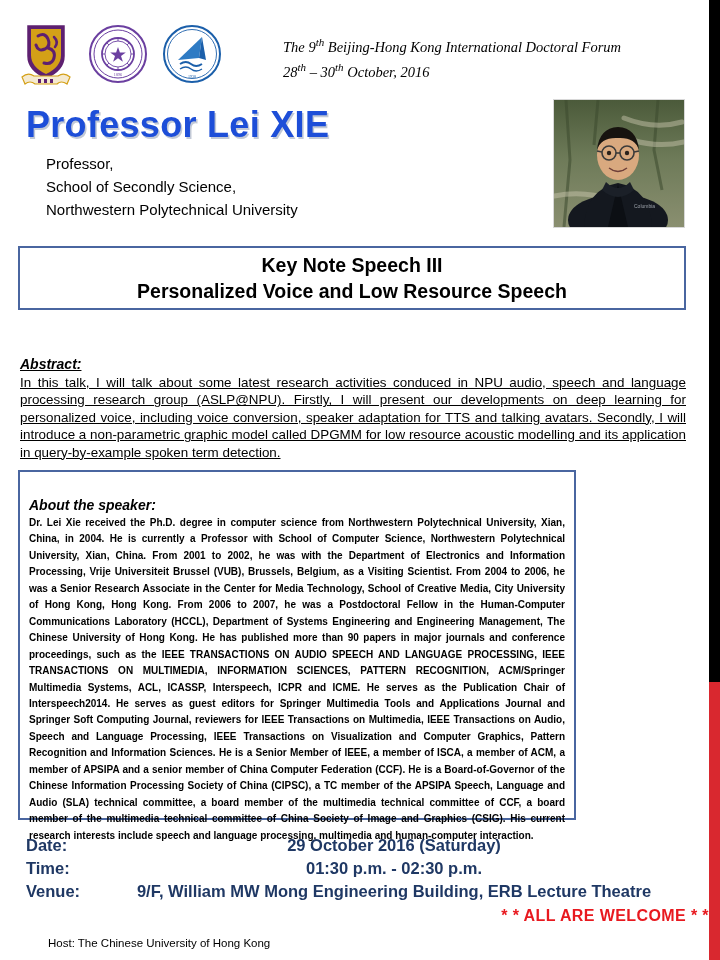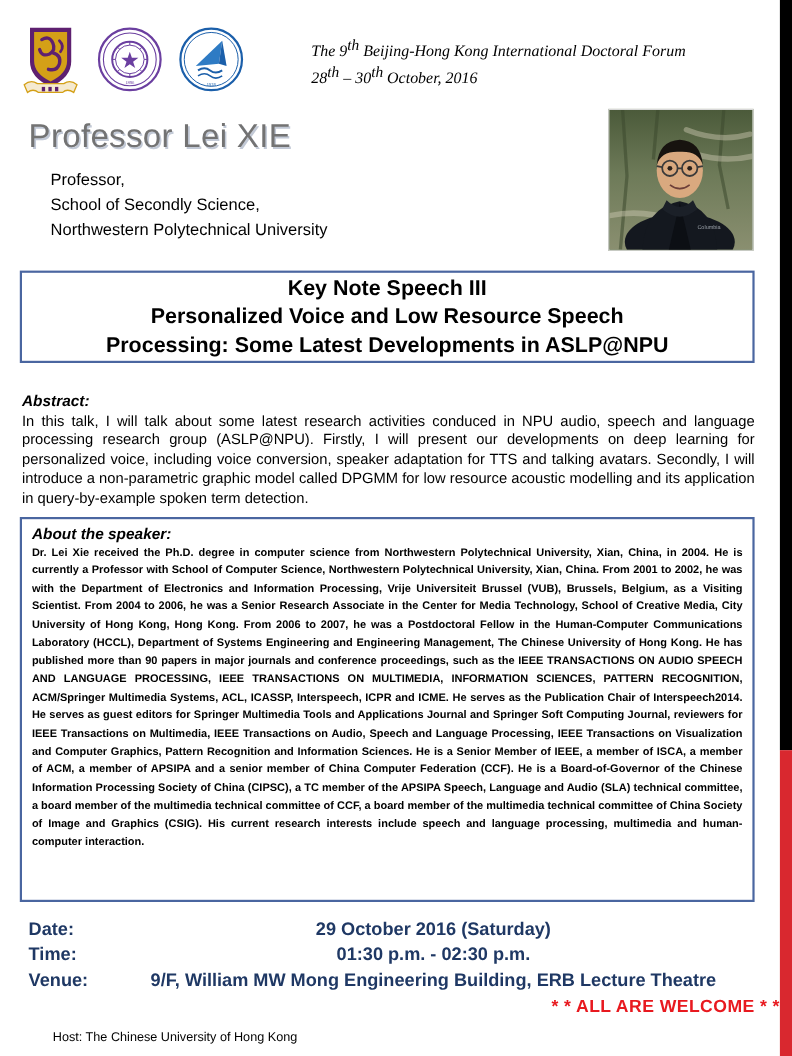--- a/index.html
+++ b/index.html
@@ -67,33 +67,33 @@
     position: absolute;
     left: 283px;
     top: 32px;
     font-family: "Liberation Serif", serif;
     font-style: italic;
     font-size: 14.5px;
     line-height: 20px;
     color: #000;
     white-space: nowrap;
   }
-  .forum-title sup { font-size: 14px; vertical-align: super; }
+  .forum-title sup { font-size: 11px; vertical-align: super; }
 
   
   .name-block {
     position: absolute;
     left: 26px;
     top: 104px;
     width: 500px;
   }
   .prof-name {
-    font-size: 30px;
-    font-weight: normal;
-    color: #737373;
+    font-size: 36px;
+    font-weight: bold;
+    color: #1d4ed8;
     letter-spacing: 0.3px;
     text-shadow: 1.5px 1.5px 0px #c2c9d6;
     line-height: 42px;
     margin: 0;
   }
   .affil {
     margin-top: 6px;
     font-size: 15px;
     line-height: 23px;
     color: #000;
@@ -112,21 +112,21 @@
     background: #6a7a55;
   }
   .portrait svg { display: block; }
 
   
   .title-box {
     position: absolute;
     left: 18px;
     top: 246px;
     width: 668px;
-    height: 84px;
+    height: 64px;
     border: 2.5px solid #4a66a0;
     box-sizing: border-box;
     display: flex;
     flex-direction: column;
     align-items: center;
     justify-content: center;
     background: #fff;
   }
   .title-line {
     font-size: 19.5px;
@@ -136,45 +136,46 @@
     text-align: center;
     white-space: nowrap;
   }
 
   
   .abstract {
     position: absolute;
     left: 20px;
     top: 355px;
     width: 666px;
+    text-decoration: underline;
   }
   .sec-head {
     font-size: 14px;
     font-style: italic;
     font-weight: bold;
     line-height: 18px;
     margin-bottom: 1px;
   }
   .body-text {
     font-size: 13.4px;
     line-height: 17.4px;
     text-align: justify;
     color: #000;
   }
 
   
   .bio-box {
     position: absolute;
     left: 18px;
     top: 470px;
-    width: 668px;
+    width: 558px;
     height: 350px;
     box-sizing: border-box;
     border: 2.5px solid #4a66a0;
-    padding: 4px 9px 4px 9px;
+    padding: 24px 9px 4px 9px;
     background: #fff;
   }
   .bio-box .body-text {
     font-size: 10px;
     line-height: 16.45px;
     font-weight: bold;
   }
 
   
   .details {
@@ -329,21 +330,20 @@
       </g>
       <path d="M56 69 q8 6 16 0 q-8 4 -16 0 Z" fill="#7d4a43"></path>
       <path d="M55 68 q9 7 18 0" fill="none" stroke="#6d3f39" stroke-width="1.4"></path>
       <text x="80" y="108" font-size="5" fill="#9aa0a8" font-family="'Liberation Sans', sans-serif">Columbia</text>
     </svg>
   </div>
 
   <div class="title-box">
     <div class="title-line">Key Note Speech III</div>
     <div class="title-line">Personalized Voice and Low Resource Speech</div>
-    <div class="title-line">Processing: Some Latest Developments in ASLP@NPU</div>
   </div>
 
   <div class="abstract">
     <div class="sec-head">Abstract:</div>
     <div class="body-text">In this talk, I will talk about some latest research activities conduced in NPU audio, speech and language processing research group (ASLP@NPU). Firstly, I will present our developments on deep learning for personalized voice, including voice conversion, speaker adaptation for TTS and talking avatars. Secondly, I will introduce a non-parametric graphic model called DPGMM for low resource acoustic modelling and its application in query-by-example spoken term detection.</div>
   </div>
 
   <div class="bio-box">
     <div class="sec-head">About the speaker:</div>
     <div class="body-text">Dr. Lei Xie received the Ph.D. degree in computer science from Northwestern Polytechnical University, Xian, China, in 2004. He is currently a Professor with School of Computer Science, Northwestern Polytechnical University, Xian, China. From 2001 to 2002, he was with the Department of Electronics and Information Processing, Vrije Universiteit Brussel (VUB), Brussels, Belgium, as a Visiting Scientist. From 2004 to 2006, he was a Senior Research Associate in the Center for Media Technology, School of Creative Media, City University of Hong Kong, Hong Kong. From 2006 to 2007, he was a Postdoctoral Fellow in the Human-Computer Communications Laboratory (HCCL), Department of Systems Engineering and Engineering Management, The Chinese University of Hong Kong. He has published more than 90 papers in major journals and conference proceedings, such as the IEEE TRANSACTIONS ON AUDIO SPEECH AND LANGUAGE PROCESSING, IEEE TRANSACTIONS ON MULTIMEDIA, INFORMATION SCIENCES, PATTERN RECOGNITION, ACM/Springer Multimedia Systems, ACL, ICASSP, Interspeech, ICPR and ICME. He serves as the Publication Chair of Interspeech2014. He serves as guest editors for Springer Multimedia Tools and Applications Journal and Springer Soft Computing Journal, reviewers for IEEE Transactions on Multimedia, IEEE Transactions on Audio, Speech and Language Processing, IEEE Transactions on Visualization and Computer Graphics, Pattern Recognition and Information Sciences. He is a Senior Member of IEEE, a member of ISCA, a member of ACM, a member of APSIPA and a senior member of China Computer Federation (CCF). He is a Board-of-Governor of the Chinese Information Processing Society of China (CIPSC), a TC member of the APSIPA Speech, Language and Audio (SLA) technical committee, a board member of the multimedia technical committee of CCF, a board member of the multimedia technical committee of China Society of Image and Graphics (CSIG). His current research interests include speech and language processing, multimedia and human-computer interaction.</div>

